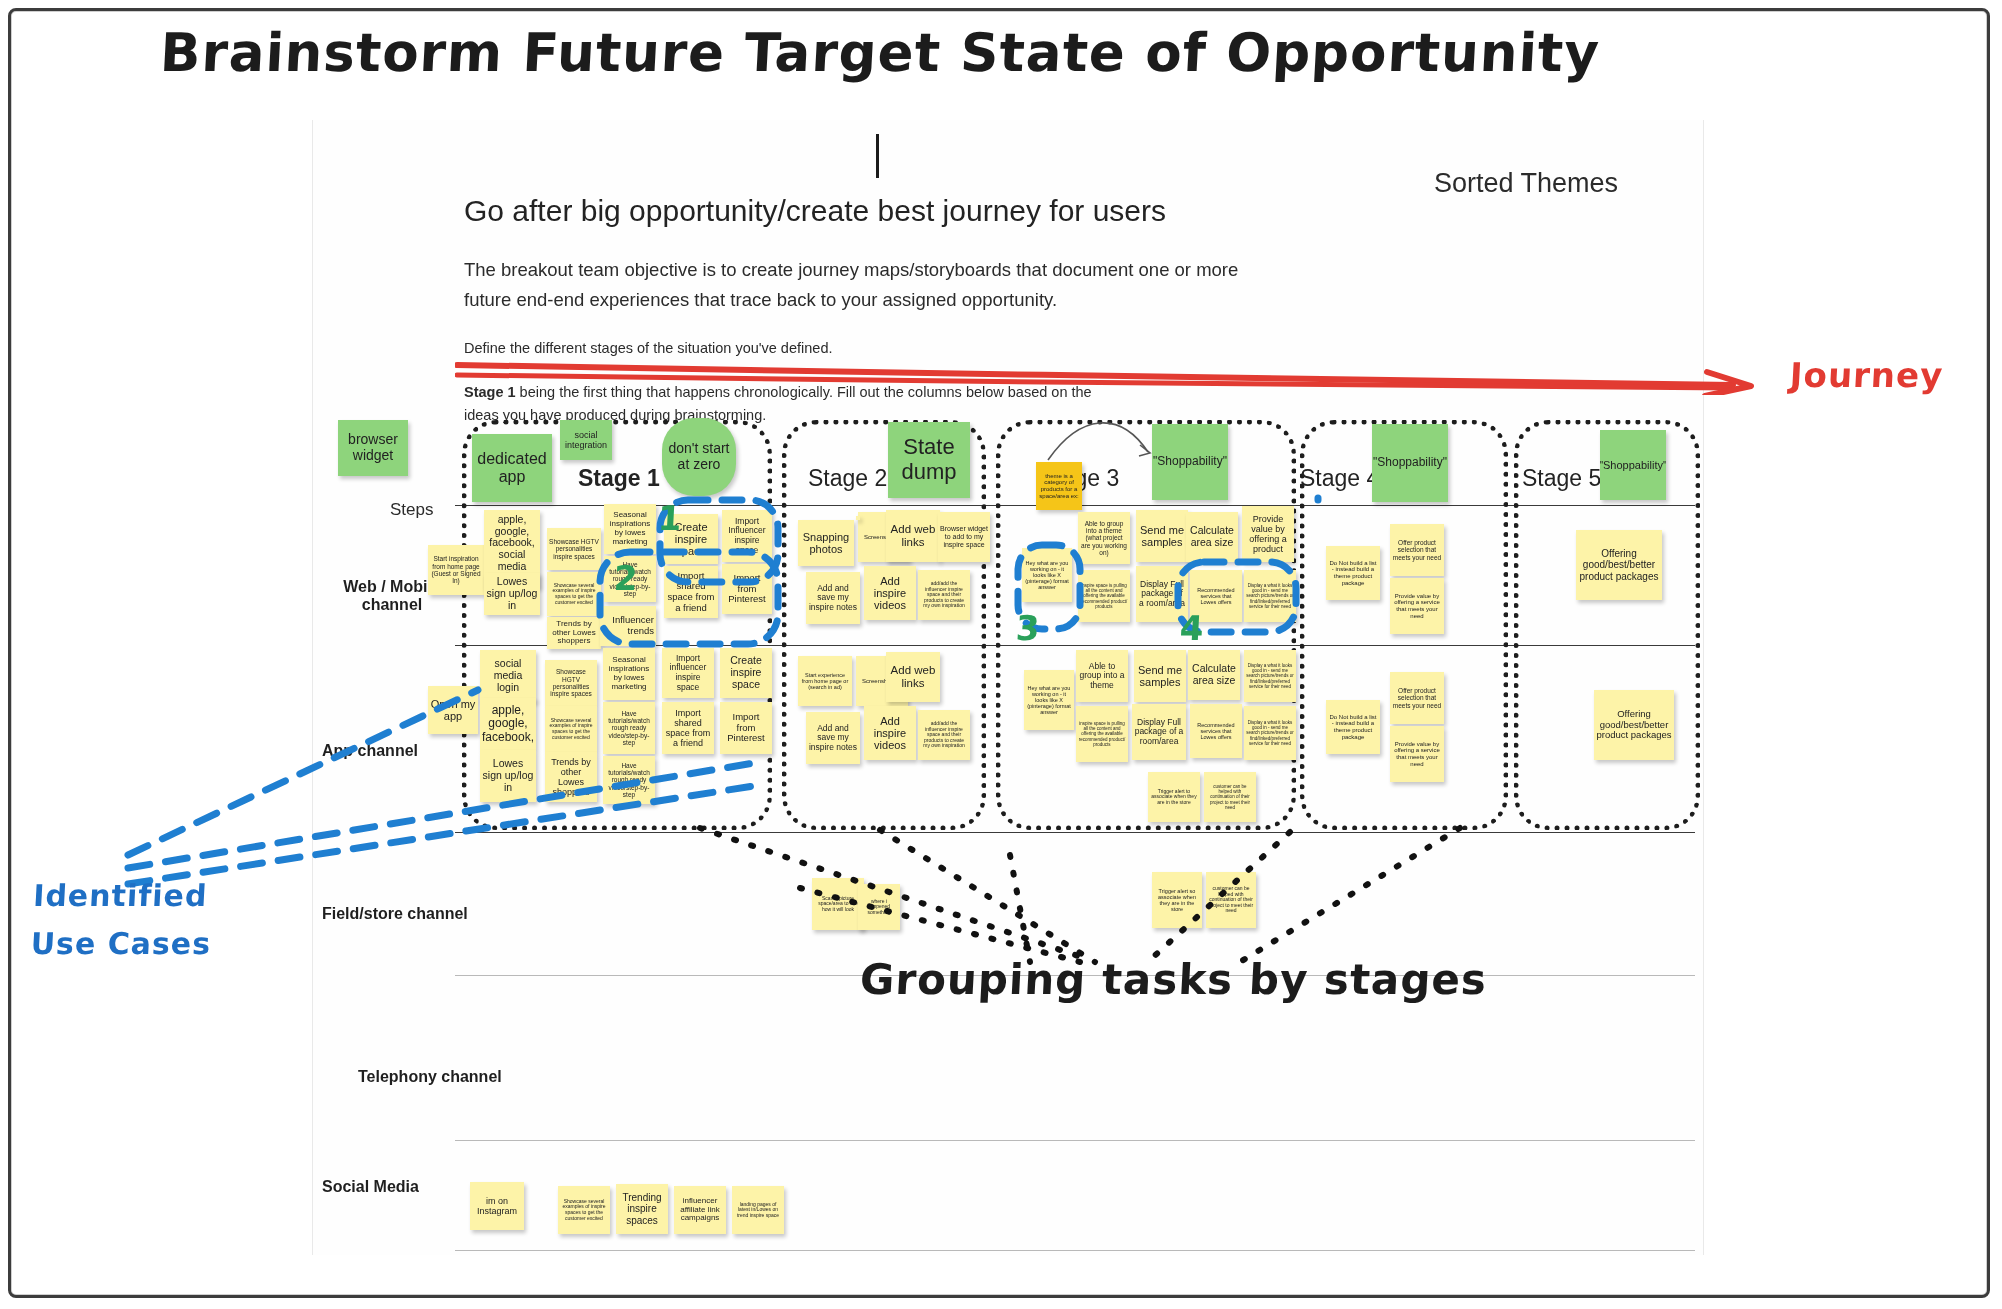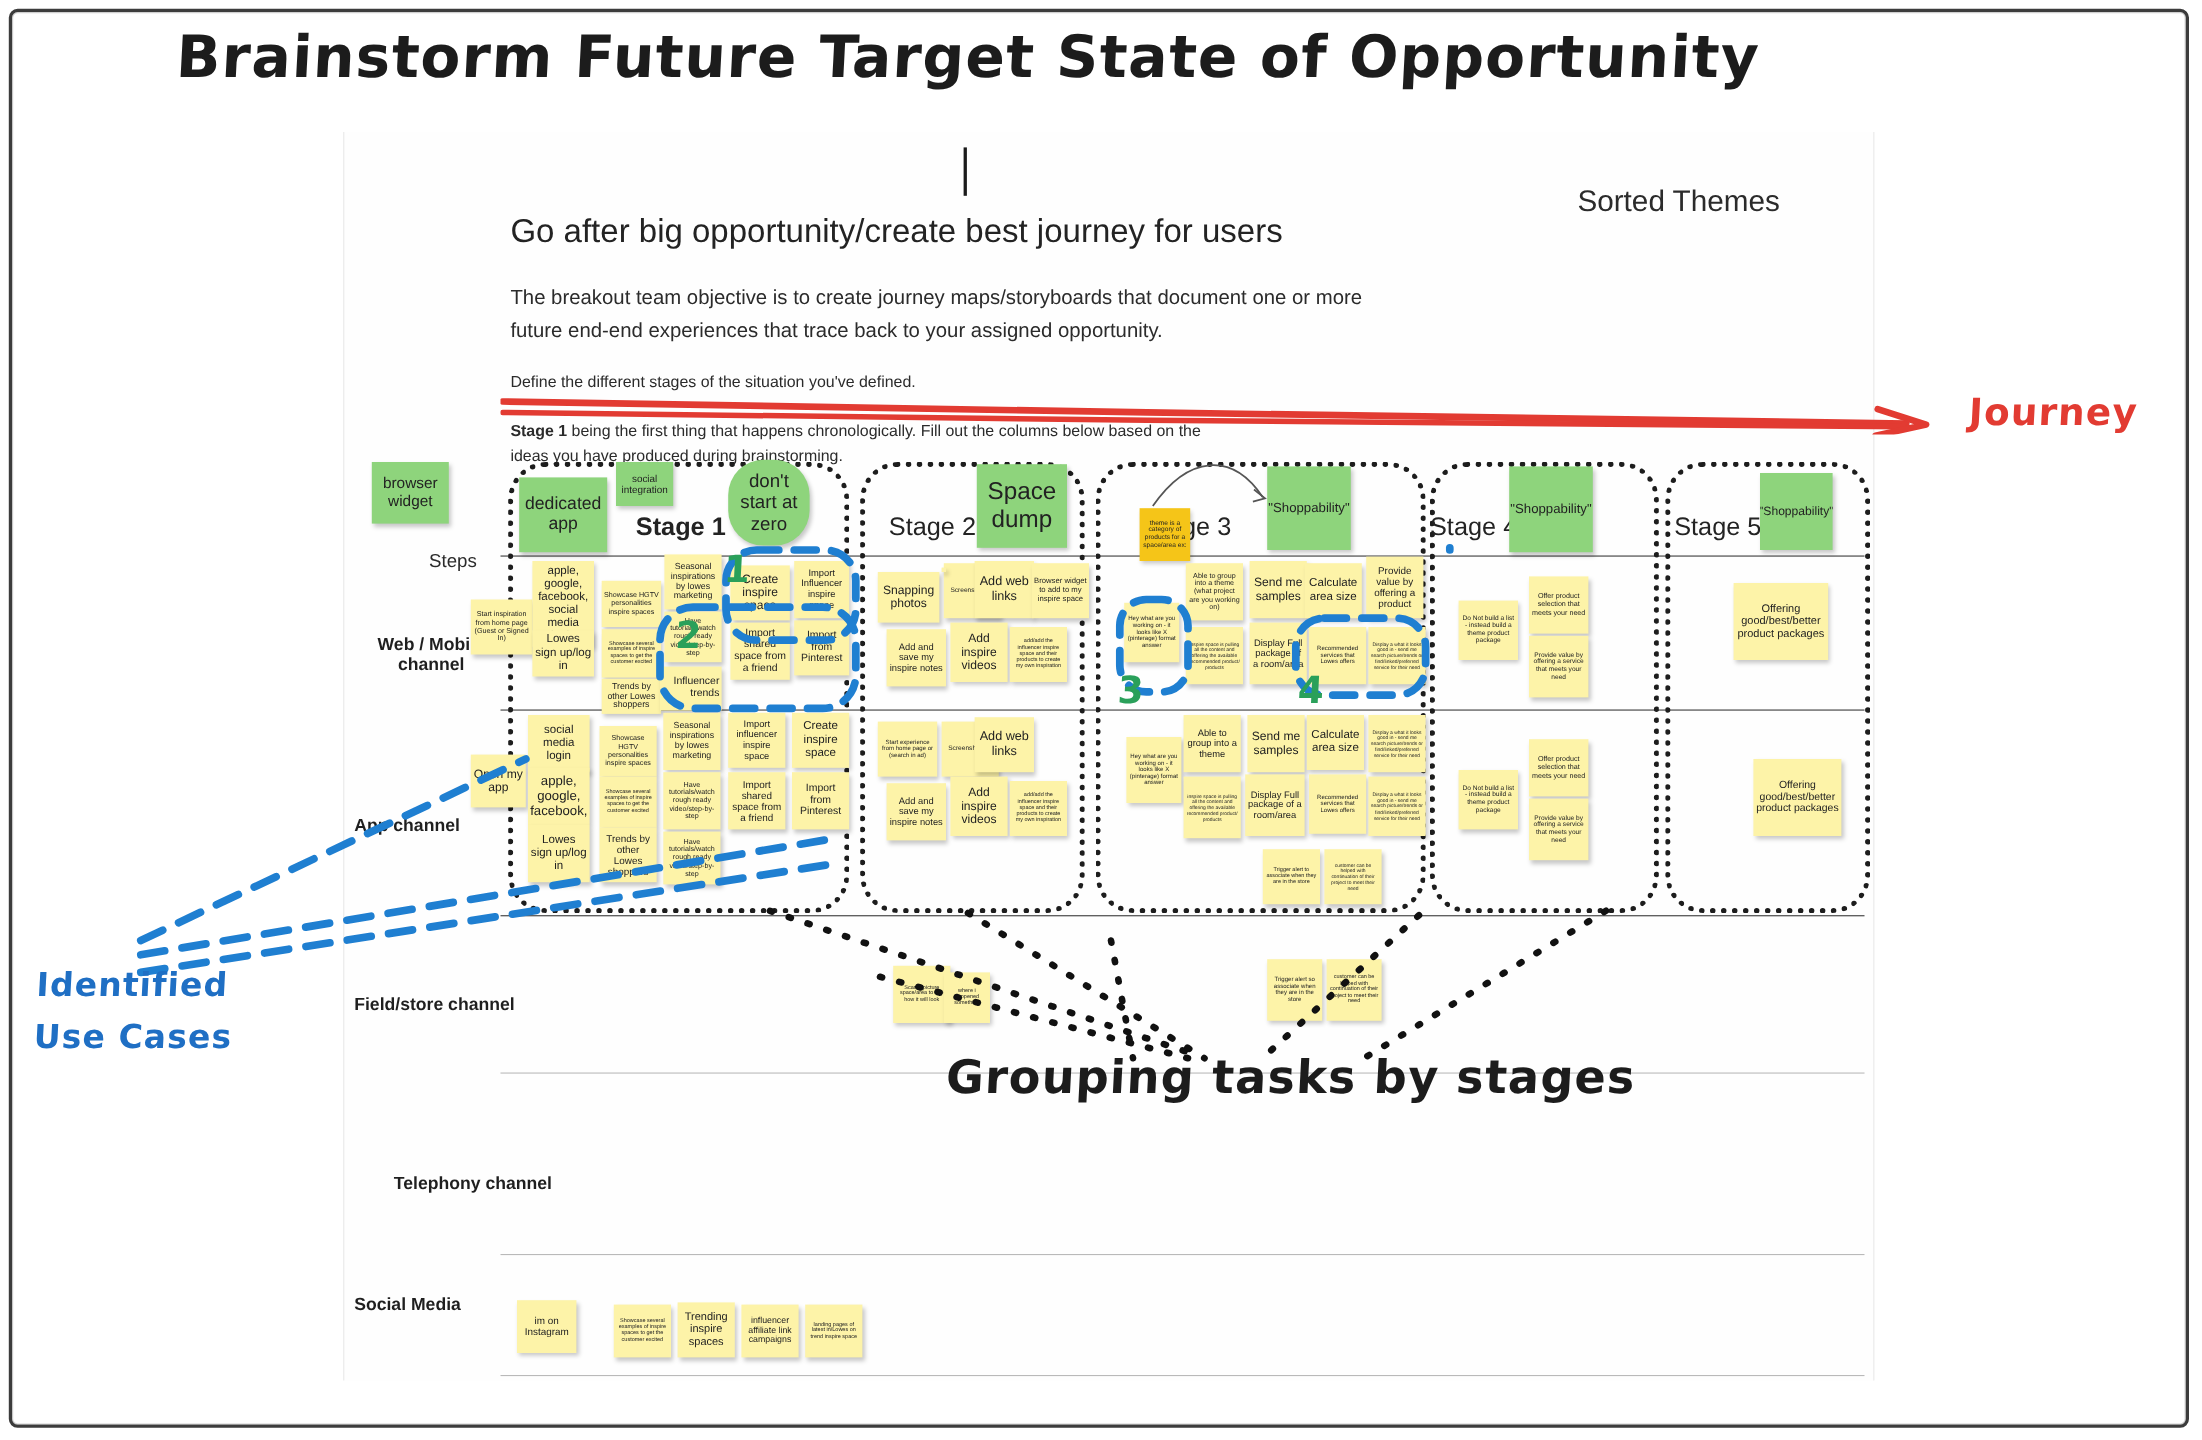--- a/index.html
+++ b/index.html
@@ -153,22 +153,22 @@
 
 <div class="stagename" style="left:578px;top:465px;font-weight:700;">Stage 1</div>
 <div class="stagename" style="left:808px;top:465px;text-align:right;">Stage 2</div>
 <div class="stagename" style="left:1040px;top:465px;">Stage 3</div>
 <div class="stagename" style="left:1300px;top:465px;">Stage 4</div>
 <div class="stagename" style="left:1522px;top:465px;">Stage 5</div>
 
 <div class="note green" style="left:338px;top:420px;width:70px;height:56px;font-size:14px;">browser widget</div>
 <div class="note green" style="left:472px;top:434px;width:80px;height:68px;font-size:16px;">dedicated app</div>
 <div class="note green" style="left:560px;top:420px;width:52px;height:40px;font-size:9px;">social integration</div>
-<div class="note green" style="left:662px;top:418px;width:74px;height:78px;font-size:17px;border-radius:32px;">don't start at zero</div>
-<div class="note green" style="left:888px;top:422px;width:82px;height:76px;font-size:22px;">Space dump</div>
+<div class="note green" style="left:662px;top:418px;width:74px;height:78px;font-size:14px;border-radius:32px;">don't start at zero</div>
+<div class="note green" style="left:888px;top:422px;width:82px;height:76px;font-size:22px;">State dump</div>
 <div class="note orange" style="left:1036px;top:462px;width:46px;height:48px;font-size:6px;">theme is a category of products for a space/area ex:</div>
 <div class="note green" style="left:1152px;top:424px;width:76px;height:76px;font-size:12px;">"Shoppability"</div>
 <div class="note green" style="left:1372px;top:424px;width:76px;height:78px;font-size:12px;">"Shoppability"</div>
 <div class="note green" style="left:1600px;top:430px;width:66px;height:70px;font-size:11px;">"Shoppability"</div>
 
 <svg class="overlay">
   <path d="M1048 460 C 1080 414, 1120 410, 1148 452" stroke="#555" stroke-width="1.6" fill="none"></path>
   <path d="M1140 445 L1150 453 L1139 456" stroke="#555" stroke-width="1.6" fill="none"></path>
 </svg>
 

